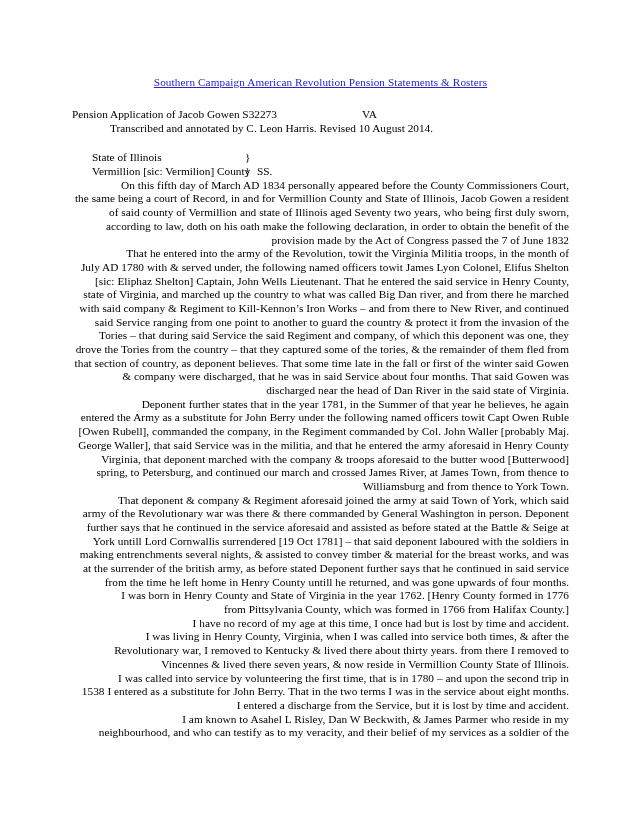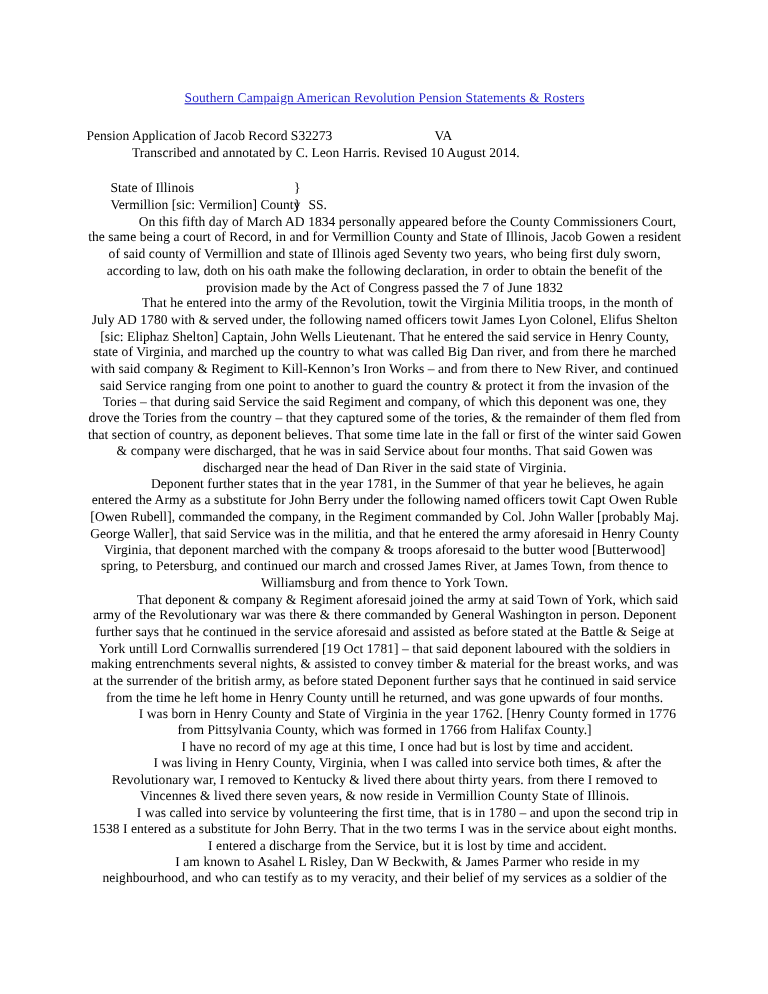--- a/index.html
+++ b/index.html
@@ -91,39 +91,39 @@
   .juris-ss {
     position: absolute;
     left: 165px;
     top: 0;
   }
 
   p.para {
     margin: 0;
     font-size: 11.3px;
     line-height: 13.68px;
-    text-align: center;
+    text-align: right;
     text-indent: 38px;
     letter-spacing: 0.002em;
     word-spacing: 0.004em;
   }
 </style>
 </head>
 <body>
 
 <div class="page">
   <div class="content">
 
     <div class="site-title-wrap">
       <a class="site-title-link">Southern Campaign American Revolution Pension Statements &amp; Rosters</a>
     </div>
 
     <div class="header-block">
       <div class="hdr-line-1">
-        <span>Pension Application of Jacob Record S32273</span>
+        <span>Pension Application of Jacob Gowen S32273</span>
         <span class="hdr-va">VA</span>
       </div>
       <div class="hdr-line-2">Transcribed and annotated by C. Leon Harris. Revised 10 August 2014.</div>
     </div>
 
     <div class="juris-block">
       <div class="juris-line">
         <span>State of Illinois</span>
         <span class="juris-brace">}</span>
       </div>

